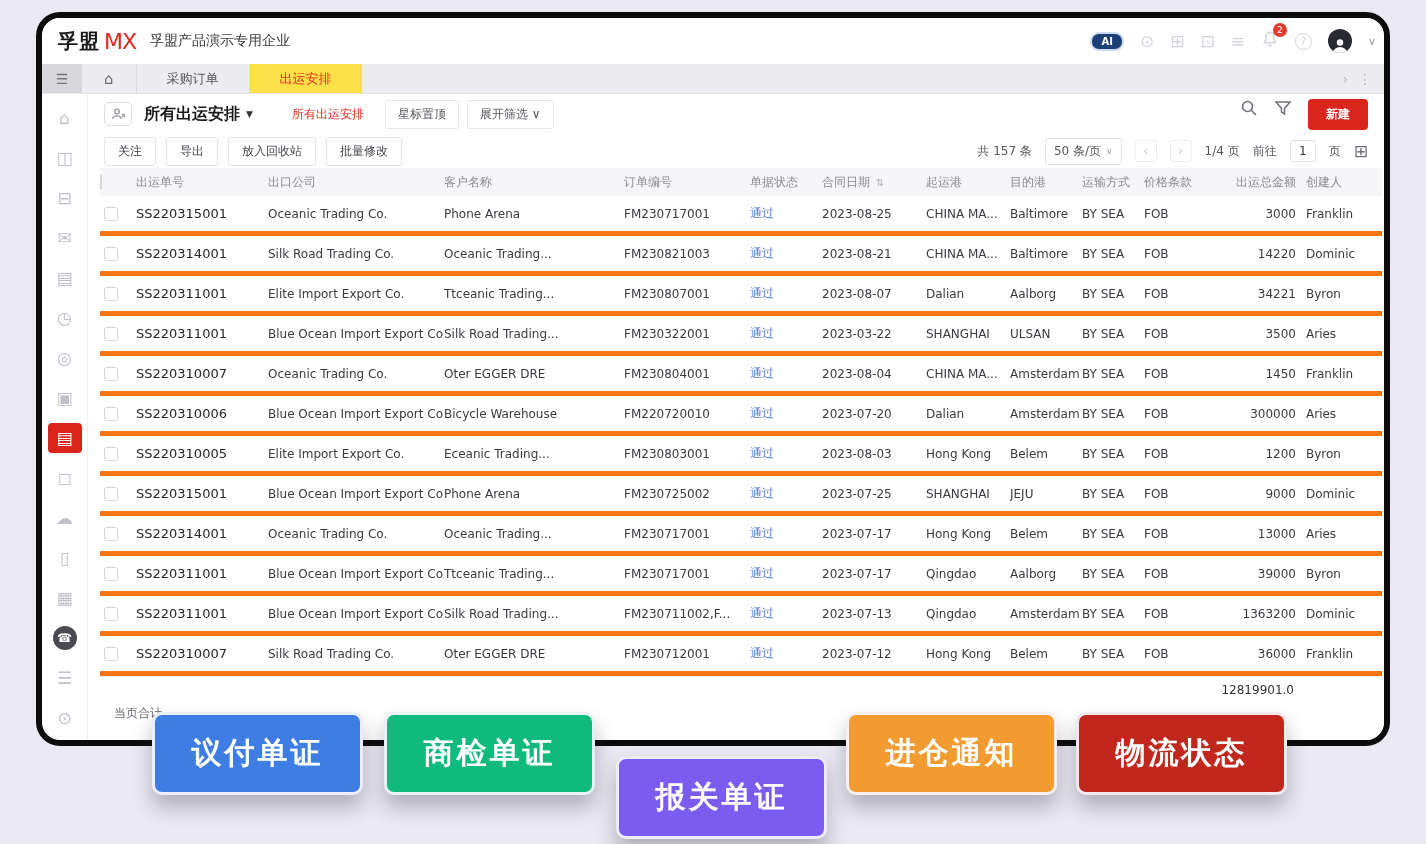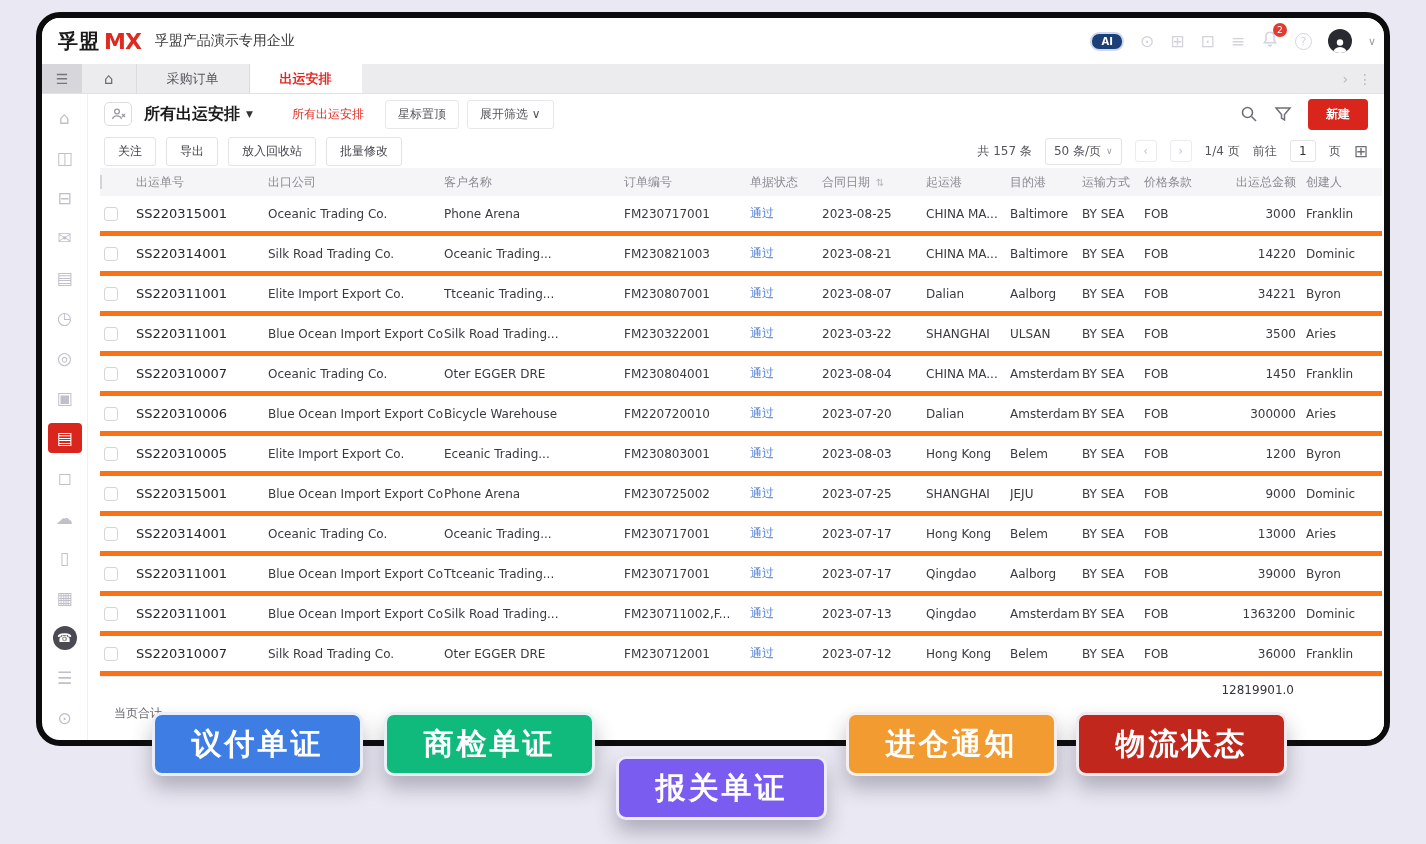--- a/index.html
+++ b/index.html
@@ -5,41 +5,41 @@
   * { margin:0; padding:0; box-sizing:border-box; }
   html,body { width:1426px; height:844px; overflow:hidden; }
   body { background:#eae8f2; font-family:"DejaVu Sans","Liberation Sans",sans-serif; color:#333; }
 
   .window { position:absolute; left:36px; top:12px; width:1354px; height:734px;
     background:#fff; border:6px solid #0c0c0c; border-radius:24px; overflow:hidden; }
 
   
   .topbar { height:46px; display:flex; align-items:center; padding:0 8px 0 16px; background:#fff; }
   .logo-cn { font-size:20px; font-weight:bold; color:#1a1a1a; letter-spacing:1px; }
-  .logo-mx { font-size:22px; font-weight:bold; color:#e02a20; margin-left:4px; letter-spacing:-1px; }
+  .logo-mx { font-size:22px; font-weight:normal; color:#e02a20; margin-left:4px; letter-spacing:-1px; }
   .company { font-size:14px; color:#3a3a3a; margin-left:14px; }
   .topbar-right { margin-left:auto; display:flex; align-items:center; gap:16px; }
   .ai-pill { background:#1d3f77; color:#fff; font-size:10px; font-weight:bold; border-radius:9px;
     padding:2px 9px; border:2px solid #cfd9ee; }
   .faint-ic { color:#d3d3dc; font-size:17px; line-height:1; cursor:pointer; }
   .bell-wrap { position:relative; }
   .badge { position:absolute; top:-7px; right:-8px; background:#e23b30; color:#fff; font-size:9px;
     min-width:14px; height:14px; border-radius:8px; display:flex; align-items:center; justify-content:center; }
   .help-ic { width:17px; height:17px; border:1.5px solid #d3d3dc; color:#d3d3dc; border-radius:50%;
     font-size:11px; display:flex; align-items:center; justify-content:center; }
   .avatar { width:24px; height:24px; border-radius:50%; background:#2a2a33; display:flex; align-items:flex-end; justify-content:center; overflow:hidden; }
   .chev { color:#9a9aa4; font-size:11px; }
 
   
   .tabbar { height:30px; background:#ececee; display:flex; align-items:stretch; border-bottom:1px solid #e2e2e6; }
   .burger { width:40px; background:#d7d7db; color:#76767e; display:flex; align-items:center; justify-content:center; font-size:14px; }
   .tab { display:flex; align-items:center; justify-content:center; font-size:13px; color:#55555c;
     padding:0 30px; border-right:1px solid #dcdce0; cursor:pointer; }
   .tab.home { padding:0 22px; font-size:15px; color:#6b6b73; }
-  .tab.active { background:#ffffff; color:#e02a20; font-weight:bold; border-right:none; }
+  .tab.active { background:#fde047; color:#e02a20; font-weight:normal; border-right:none; }
   .tabbar-right { margin-left:auto; display:flex; align-items:center; gap:10px; padding-right:12px; color:#b9b9c2; font-size:14px; }
 
   
   .body-row { display:flex; height:646px; }
   .sidebar { width:46px; border-right:1px solid #f0f0f3; display:flex; flex-direction:column; align-items:center; padding-top:4px; overflow:hidden; }
   .sb-item { height:40px; width:100%; display:flex; align-items:center; justify-content:center;
     color:#c0c0ca; font-size:17px; cursor:pointer; flex:0 0 auto; }
   .sb-item.active { }
   .sb-item.active .sb-box { background:#d9251c; color:#fff; width:34px; height:30px; border-radius:4px;
     display:flex; align-items:center; justify-content:center; }
@@ -50,21 +50,21 @@
 
   
   .tb1 { height:40px; display:flex; align-items:center; padding:0 16px; }
   .view-ic { width:28px; height:24px; border:1px solid #ddd; border-radius:5px; display:flex;
     align-items:center; justify-content:center; color:#9a9aa2; margin-right:12px; cursor:pointer; }
   .view-title { font-size:16px; font-weight:bold; color:#1a1a1a; margin-right:26px; cursor:pointer; display:flex; align-items:center; gap:6px; }
   .view-title .tri { font-size:9px; color:#333; }
   .vtab { font-size:12px; color:#55555c; padding:5px 12px; margin-right:8px; background:#fff; border:1px solid transparent; cursor:pointer; }
   .vtab.sel { color:#e02a20; }
   .vtab.bordered { border:1px solid #e8e8ec; border-radius:3px; }
-  .tb1-right { margin-left:auto; display:flex; align-items:center; gap:16px; }
+  .tb1-right { margin-left:auto; display:flex; gap:16px; }
   .tool-ic { color:#6f6f78; width:18px; height:18px; cursor:pointer; }
   .new-btn { background:#d9251c; color:#fff; font-size:12px; font-weight:bold; border:none;
     border-radius:4px; padding:7px 18px; cursor:pointer; }
 
   
   .tb2 { height:34px; display:flex; align-items:center; padding:0 16px; gap:10px; }
   .act-btn { font-size:12px; color:#44444c; background:#fff; border:1px solid #e3e3e8; border-radius:3px;
     padding:5px 13px; cursor:pointer; }
   .tb2-right { margin-left:auto; display:flex; align-items:center; gap:13px; font-size:12px; color:#55555c; }
   .psize { border:1px solid #e3e3e8; border-radius:3px; padding:4px 8px; cursor:pointer; display:flex; gap:5px; align-items:center; }
@@ -90,21 +90,21 @@
   .cell.status a { color:#4d7fd6; font-size:12px; cursor:pointer; }
   .cell.num { text-align:right; padding-right:10px; }
   .thead .num { text-align:right; padding-right:10px; }
 
   
   .tfoot { position:relative; height:64px; border-top:1px solid #ececf0; }
   .foot-label { position:absolute; left:14px; top:28px; font-size:12px; color:#66666e; }
   .foot-total { position:absolute; right:88px; top:6px; font-size:12px; color:#33333a; }
 
   
-  .ov-btn { position:absolute; top:712px; width:211px; height:64px; border-radius:10px;
+  .ov-btn { position:absolute; top:712px; width:211px; height:83px; border-radius:10px;
     border:3px solid rgba(244,243,250,.95); box-shadow:0 12px 20px rgba(40,40,60,.30);
     color:#fff; font-size:30px; font-weight:bold; letter-spacing:3px;
     display:flex; align-items:center; justify-content:center; cursor:pointer; }
 </style>
 </head>
 <body>
 
 <div class="window">
 
   <div class="topbar">

